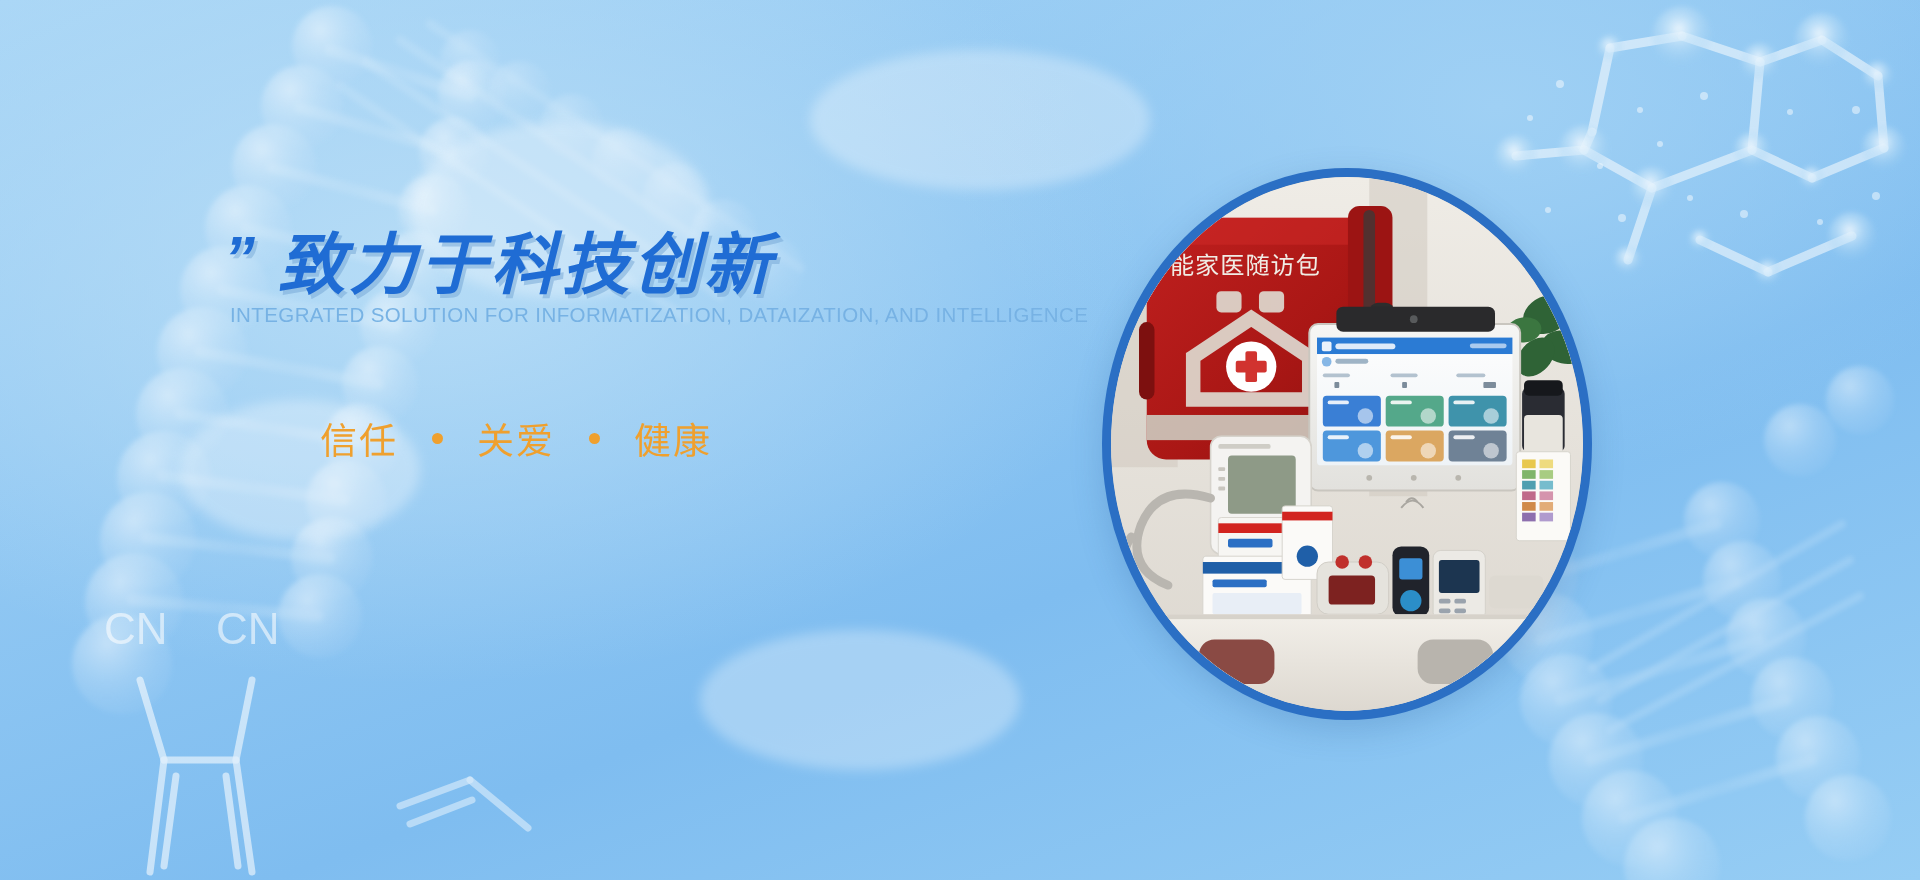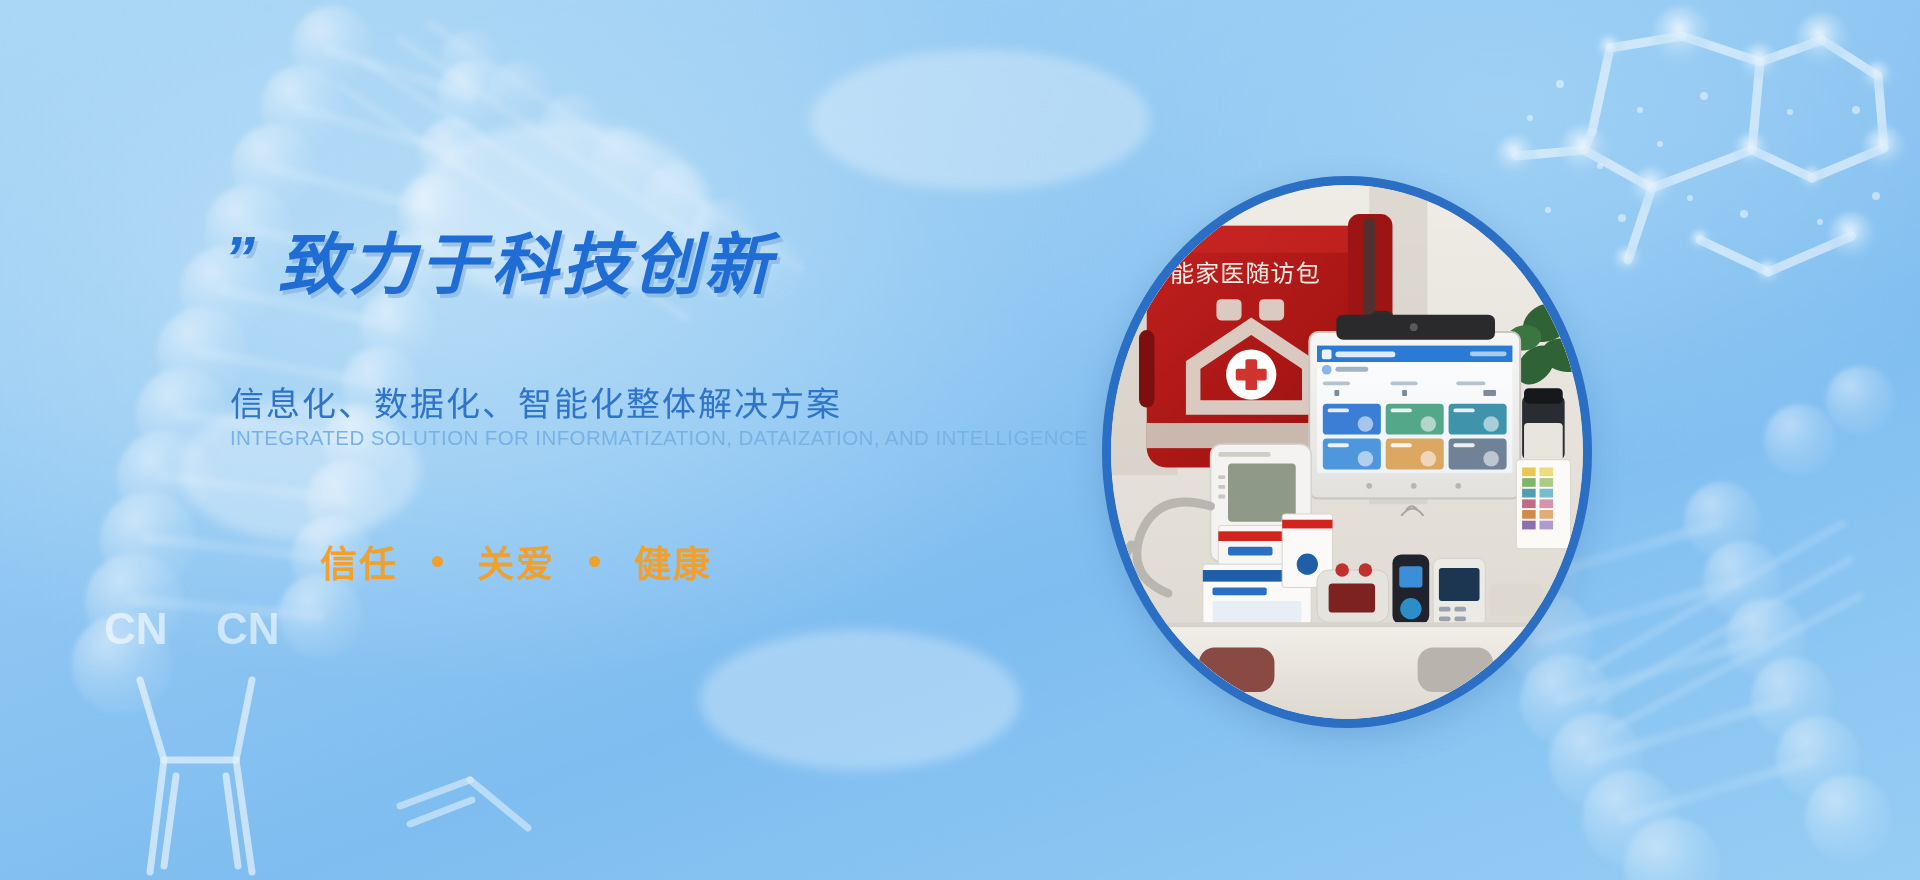--- a/index.html
+++ b/index.html
@@ -13,21 +13,21 @@
     position:relative;
     width:1920px; height:880px;
     overflow:hidden;
     background:
       radial-gradient(ellipse 1200px 700px at 22% 30%, #b6dcf6 0%, rgba(182,220,246,0) 60%),
       radial-gradient(ellipse 900px 600px at 78% 12%, #9fd0f4 0%, rgba(159,208,244,0) 62%),
       linear-gradient(160deg, #a9d6f6 0%, #8ec6f2 38%, #7fbdf0 62%, #96cdf4 100%);
   }
 
   
-  .bg-layer { position:absolute; inset:0; pointer-events:none;font-weight:bold; }
+  .bg-layer { position:absolute; inset:0; pointer-events:none; }
   .bg-svg   { position:absolute; width:100%; height:100%; }
 
   
   .text-block {
     position:absolute;
     left:216px; top:196px;
     width:860px;
   }
   .headline {
     color:#1f6cd4;
@@ -69,40 +69,40 @@
     font-size:20.5px;
     letter-spacing:0.4px;
     white-space:nowrap;
   }
 
   .keywords {
     margin-top:84px;
     padding-left:104px;
     color:#efa02e;
     font-size:37px;
-    font-weight:bold;
+    font-weight:normal;
     letter-spacing:2px;
     white-space:nowrap;
     display:flex;
     align-items:center;
   }
   .kw-word { }
   .kw-dot {
     display:inline-block;
     width:11px; height:11px;
     border-radius:50%;
     background:#efa02e;
     margin:0 34px;
     flex:none;
   }
 
   
   .photo-ring {
     position:absolute;
-    left:1102px; top:176px;
+    left:1102px; top:168px;
     width:490px; height:552px;
     border-radius:50%;
     border:9px solid #2b6fc4;
     overflow:hidden;
     box-shadow:0 10px 32px rgba(40,90,150,0.22);
     background:#d7d2cc;
   }
   .photo-inner {
     position:absolute; inset:0;
     border-radius:50%;
@@ -312,21 +312,20 @@
 
   <div class="text-block">
 
     <div style="position:relative;">
       <span class="quote-mark quote-open">”</span>
 
       <div class="headline headline-line-1">致力于科技创新</div>
 
     </div>
 
-    <div class="subtitle-cn">信息化、数据化、智能化整体解决方案</div>
 
     <div class="subtitle-en">INTEGRATED SOLUTION FOR INFORMATIZATION, DATAIZATION, AND INTELLIGENCE</div>
 
     <div class="keywords">
       <span class="kw-word">信任</span>
       <span class="kw-dot"></span>
       <span class="kw-word">关爱</span>
       <span class="kw-dot"></span>
       <span class="kw-word">健康</span>
     </div>

